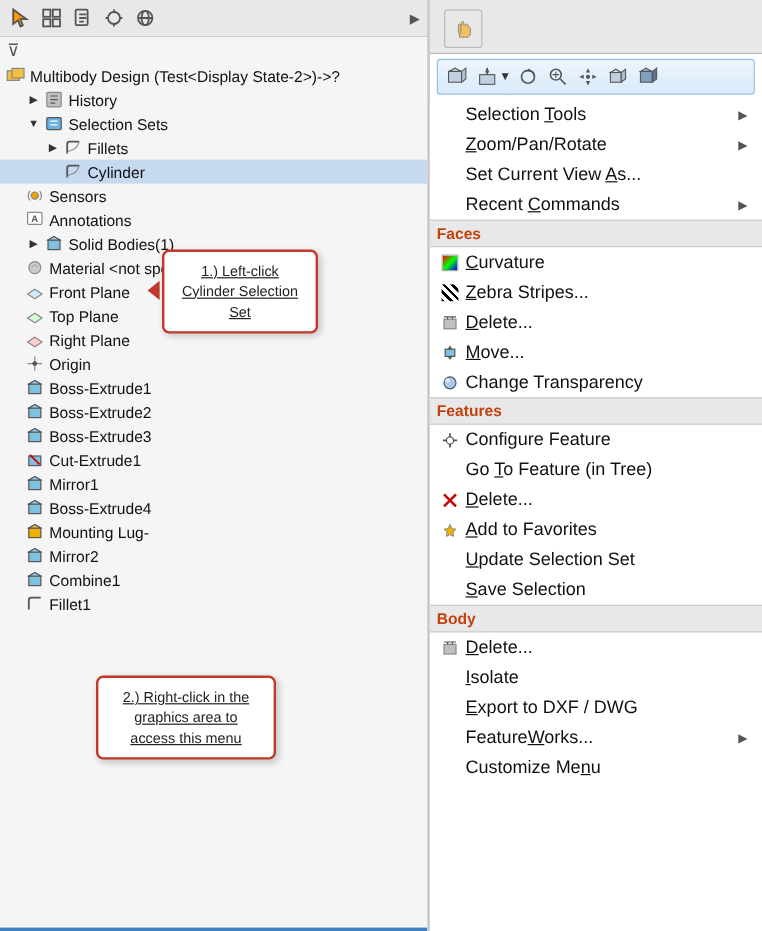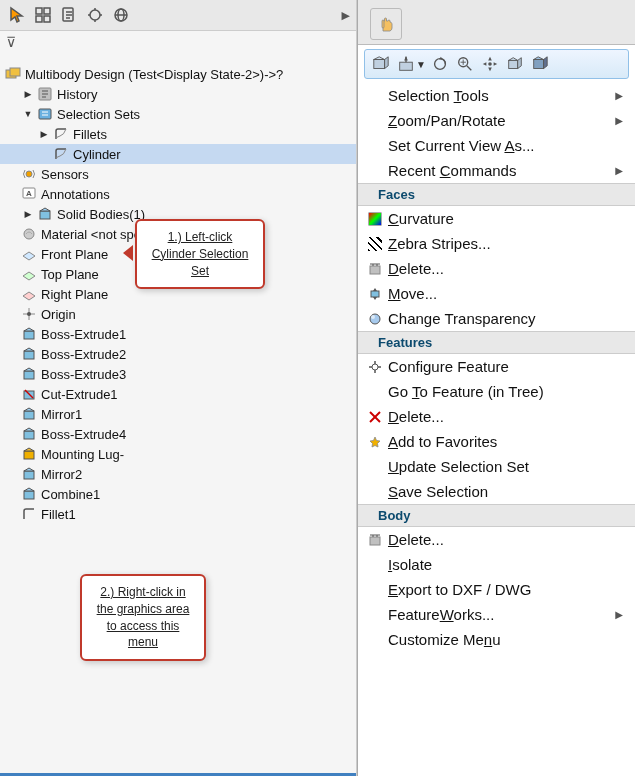--- a/index.html
+++ b/index.html
@@ -193,24 +193,24 @@
       color: #111;
     }
 
     .menu-item .submenu-arrow {
       margin-left: auto;
       font-size: 10px;
       color: #555;
     }
 
     .menu-section-header {
-      padding: 3px 20px;
+      padding: 3px 6px;
       font-size: 13px;
       font-weight: bold;
-      color: #0c4a6e;
+      color: #c2410c;
       background: #e8e8e8;
       border-top: 1px solid #ccc;
       border-bottom: 1px solid #ccc;
     }
 
     .right-top-btn {
       width: 32px;
       height: 32px;
       display: flex;
       align-items: center;
@@ -276,21 +276,21 @@
         <line x1="3" y1="9" x2="15" y2="9"></line>
       </svg>
     </div>
     <span class="toolbar-arrow">▶</span>
   </div>
 
   <div class="filter-row">
     <span class="filter-icon">⊽</span>
   </div>
 
-  <div class="left-panel-relative" style="position:relative;margin-top:11px;">
+  <div class="left-panel-relative" style="position:relative;">
     <div class="tree-area">
 
       <div class="tree-item" style="padding-left:4px;">
         <span class="item-icon">
           <svg width="16" height="16" viewBox="0 0 16 16">
             <rect x="1" y="4" width="10" height="8" fill="#f0c040" stroke="#888" stroke-width="1"></rect>
             <rect x="5" y="2" width="10" height="8" fill="#f0c040" stroke="#888" stroke-width="1"></rect>
           </svg>
         </span>
         <span class="item-label">Multibody Design (Test&lt;Display State-2&gt;)-&gt;?</span>
@@ -525,21 +525,21 @@
 
     <div style="position:absolute; top:155px; left:135px; z-index:20;">
       <div class="callout-box" style="width:130px; font-size:12px;">
         <span>1.) Left-click Cylinder Selection Set</span>
       </div>
 
       <div class="callout-arrow-left" style="position:absolute; top:26px; left:-12px;"></div>
     </div>
 
     <div style="position:absolute; top:510px; left:80px; z-index:20;">
-      <div class="callout-box" style="width:126px; font-size:12px;">
+      <div class="callout-box" style="width:150px; font-size:12px;">
         <span>2.) Right-click in the graphics area to access this menu</span>
       </div>
 
       <div style="position:absolute; top:28px; right:-12px; width:0; height:0; border-top:8px solid transparent; border-bottom:8px solid transparent; border-left:10px solid #c0392b;"></div>
     </div>
 
     <div style="height:3px; background:#4080c0; margin-top:auto;"></div>
   </div>
 </div>
 

